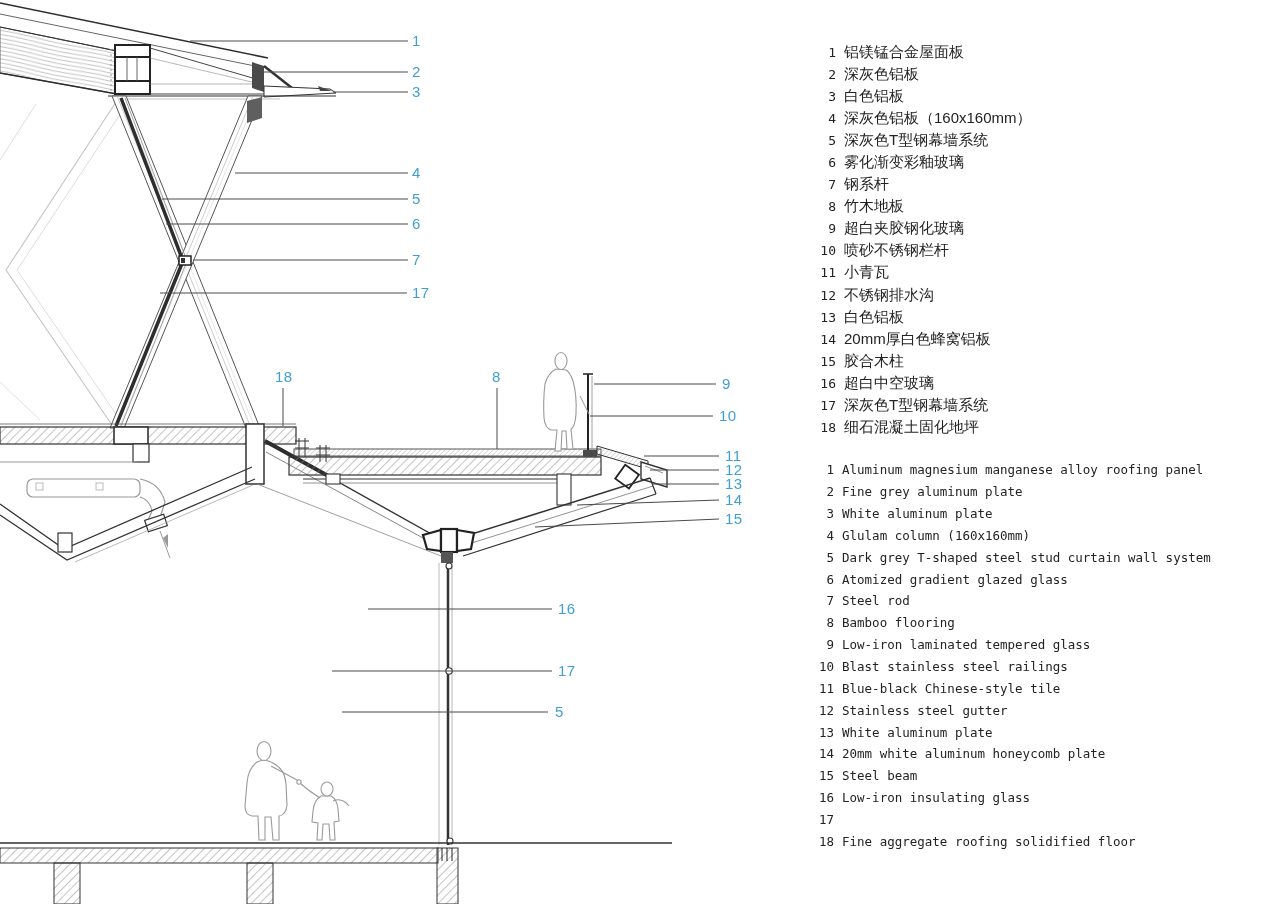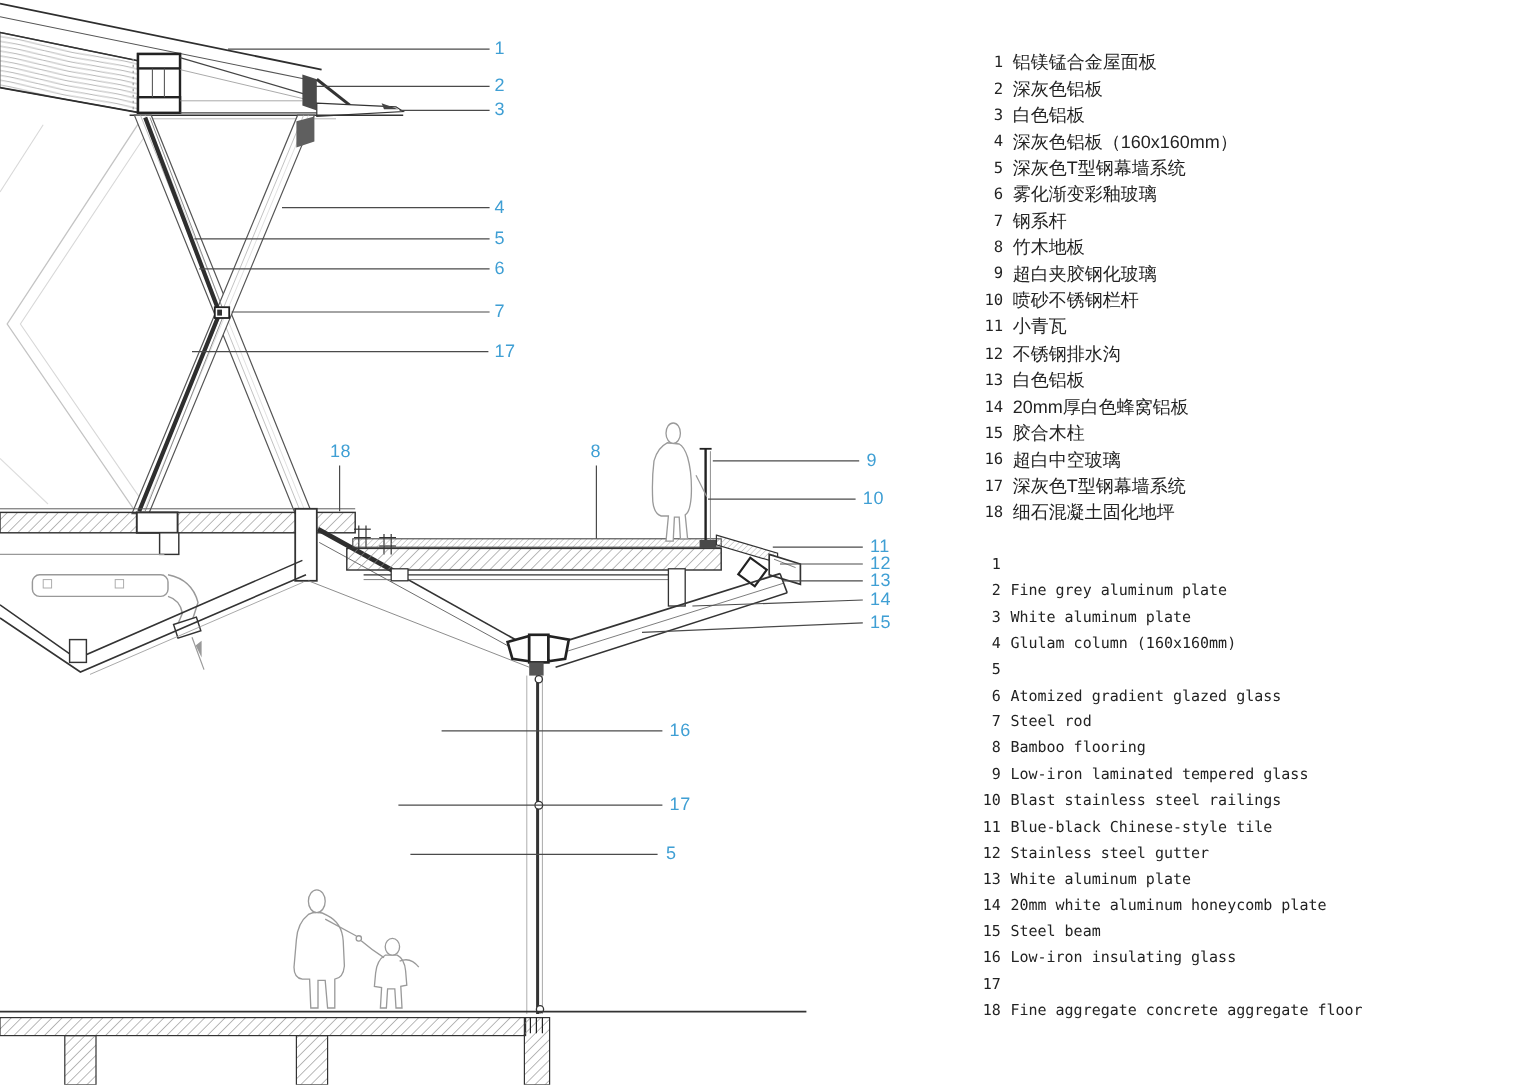--- a/index.html
+++ b/index.html
@@ -332,35 +332,37 @@
       <div class="lrow">
       <span class="lnum">18</span>
       <span class="ltxt">细石混凝土固化地坪</span>
     </div>
     </div>
 
 <div class="legend legend-en" style="left:816px;top:459px;">
 
 <div class="lrow">
       <span class="lnum">1</span>
+      <span class="ltxt">Aluminum magnesium manganese alloy roofing panel</span>
     </div>
       <div class="lrow">
       <span class="lnum">2</span>
       <span class="ltxt">Fine grey aluminum plate</span>
     </div>
       <div class="lrow">
       <span class="lnum">3</span>
       <span class="ltxt">White aluminum plate</span>
     </div>
       <div class="lrow">
       <span class="lnum">4</span>
       <span class="ltxt">Glulam column (160x160mm)</span>
     </div>
       <div class="lrow">
       <span class="lnum">5</span>
+      <span class="ltxt">Dark grey T-shaped steel stud curtain wall system</span>
     </div>
       <div class="lrow">
       <span class="lnum">6</span>
       <span class="ltxt">Atomized gradient glazed glass</span>
     </div>
       <div class="lrow">
       <span class="lnum">7</span>
       <span class="ltxt">Steel rod</span>
     </div>
       <div class="lrow">
@@ -397,17 +399,17 @@
     </div>
       <div class="lrow">
       <span class="lnum">16</span>
       <span class="ltxt">Low-iron insulating glass</span>
     </div>
       <div class="lrow">
       <span class="lnum">17</span>
     </div>
       <div class="lrow">
       <span class="lnum">18</span>
-      <span class="ltxt">Fine aggregate concrete aggregate floor</span>
+      <span class="ltxt">Fine aggregate roofing solidified floor</span>
     </div>
     </div>
 
 </div>
 
 </body></html>

